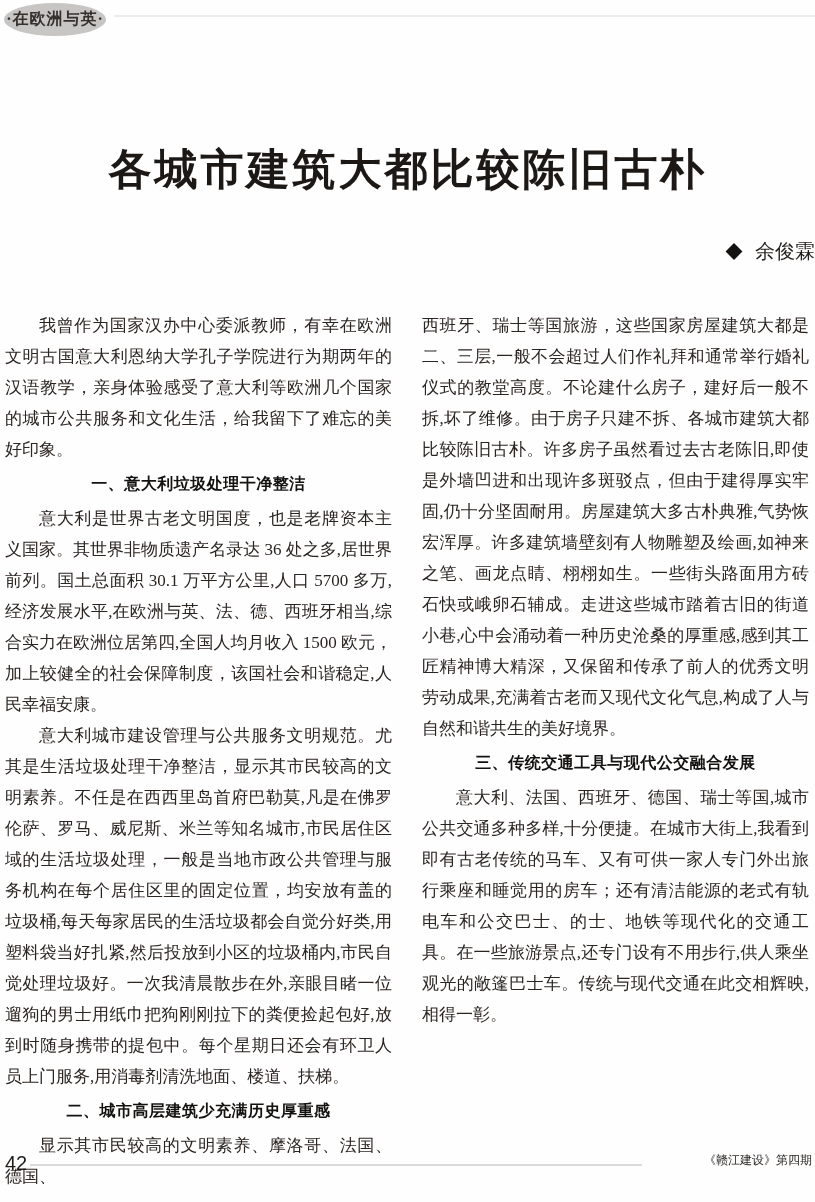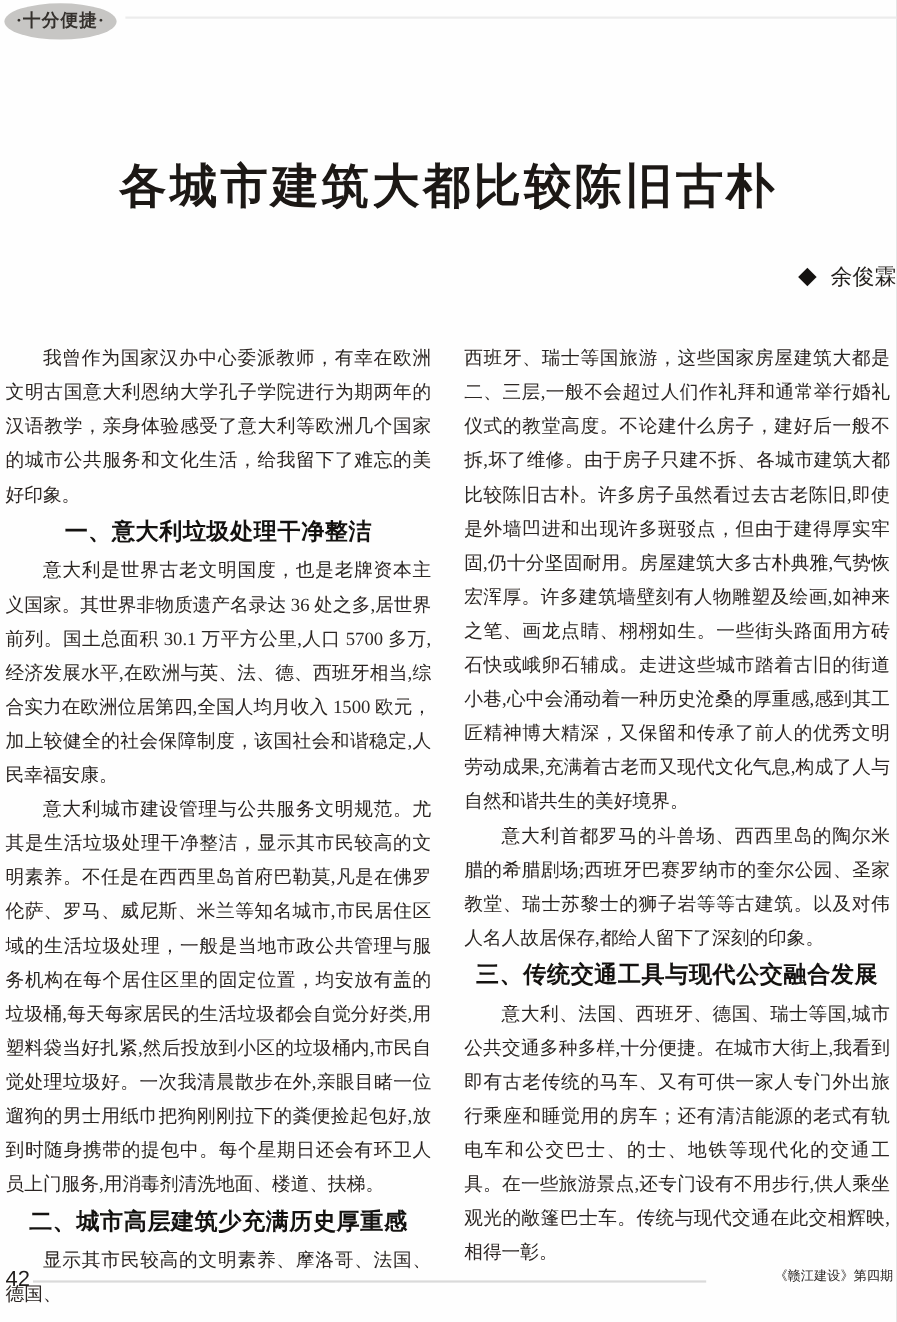--- a/index.html
+++ b/index.html
@@ -42,21 +42,21 @@
   
   .columns{
     position:absolute;top:310px;left:5px;width:804px;
     display:flex;gap:30px;
   }
   .col{flex:1;min-width:0;font-size:17px;line-height:31px;text-align:justify;}
   .para{margin:0;}
   .indent{text-indent:2em;}
   .heading{
     font-family:"Liberation Sans", sans-serif;
-    font-weight:700;font-size:21px;line-height:34px;
+    font-weight:700;font-size:16px;line-height:34px;
     margin:2px 0;text-align:center;
     color:#141210;letter-spacing:0.5px;
   }
   
   .footer-rule{
     position:absolute;left:30px;top:1164px;
     width:612px;height:2px;background:#dadada;
   }
   .page-num{
     position:absolute;left:5px;top:1152px;
@@ -67,21 +67,21 @@
     position:absolute;right:3px;top:1152px;
     font-size:12px;color:#231f1c;
   }
 </style>
 </head>
 <body>
 
 <div class="page">
 
   <div class="badge">
-    <span>·十分便捷·</span>
+    <span>·在欧洲与英·</span>
   </div>
   <div class="top-rule"></div>
 
   <h1 class="title">各城市建筑大都比较陈旧古朴</h1>
 
   <div class="author">
     <span class="diamond">◆</span><span>余俊霖</span>
   </div>
 
   <div class="columns">
@@ -90,21 +90,20 @@
       <p class="para indent">我曾作为国家汉办中心委派教师，有幸在欧洲文明古国意大利恩纳大学孔子学院进行为期两年的汉语教学，亲身体验感受了意大利等欧洲几个国家的城市公共服务和文化生活，给我留下了难忘的美好印象。</p>
       <h3 class="heading">一、意大利垃圾处理干净整洁</h3>
       <p class="para indent">意大利是世界古老文明国度，也是老牌资本主义国家。其世界非物质遗产名录达 36 处之多,居世界前列。国土总面积 30.1 万平方公里,人口 5700 多万,经济发展水平,在欧洲与英、法、德、西班牙相当,综合实力在欧洲位居第四,全国人均月收入 1500 欧元，加上较健全的社会保障制度，该国社会和谐稳定,人民幸福安康。</p>
       <p class="para indent">意大利城市建设管理与公共服务文明规范。尤其是生活垃圾处理干净整洁，显示其市民较高的文明素养。不任是在西西里岛首府巴勒莫,凡是在佛罗伦萨、罗马、威尼斯、米兰等知名城市,市民居住区域的生活垃圾处理，一般是当地市政公共管理与服务机构在每个居住区里的固定位置，均安放有盖的垃圾桶,每天每家居民的生活垃圾都会自觉分好类,用塑料袋当好扎紧,然后投放到小区的垃圾桶内,市民自觉处理垃圾好。一次我清晨散步在外,亲眼目睹一位遛狗的男士用纸巾把狗刚刚拉下的粪便捡起包好,放到时随身携带的提包中。每个星期日还会有环卫人员上门服务,用消毒剂清洗地面、楼道、扶梯。</p>
       <h3 class="heading">二、城市高层建筑少充满历史厚重感</h3>
       <p class="para indent">显示其市民较高的文明素养、摩洛哥、法国、德国、</p>
     </div>
 
     <div class="col">
       <p class="para">西班牙、瑞士等国旅游，这些国家房屋建筑大都是二、三层,一般不会超过人们作礼拜和通常举行婚礼仪式的教堂高度。不论建什么房子，建好后一般不拆,坏了维修。由于房子只建不拆、各城市建筑大都比较陈旧古朴。许多房子虽然看过去古老陈旧,即使是外墙凹进和出现许多斑驳点，但由于建得厚实牢固,仍十分坚固耐用。房屋建筑大多古朴典雅,气势恢宏浑厚。许多建筑墙壁刻有人物雕塑及绘画,如神来之笔、画龙点睛、栩栩如生。一些街头路面用方砖石快或峨卵石辅成。走进这些城市踏着古旧的街道小巷,心中会涌动着一种历史沧桑的厚重感,感到其工匠精神博大精深，又保留和传承了前人的优秀文明劳动成果,充满着古老而又现代文化气息,构成了人与自然和谐共生的美好境界。</p>
-      <p class="para indent">意大利首都罗马的斗兽场、西西里岛的陶尔米腊的希腊剧场;西班牙巴赛罗纳市的奎尔公园、圣家教堂、瑞士苏黎士的狮子岩等等古建筑。以及对伟人名人故居保存,都给人留下了深刻的印象。</p>
       <h3 class="heading">三、传统交通工具与现代公交融合发展</h3>
       <p class="para indent">意大利、法国、西班牙、德国、瑞士等国,城市公共交通多种多样,十分便捷。在城市大街上,我看到即有古老传统的马车、又有可供一家人专门外出旅行乘座和睡觉用的房车；还有清洁能源的老式有轨电车和公交巴士、的士、地铁等现代化的交通工具。在一些旅游景点,还专门设有不用步行,供人乘坐观光的敞篷巴士车。传统与现代交通在此交相辉映,相得一彰。</p>
     </div>
 
   </div>
 
   <div class="footer-rule"></div>
   <div class="page-num">42</div>
   <div class="journal">《赣江建设》第四期</div>
 

